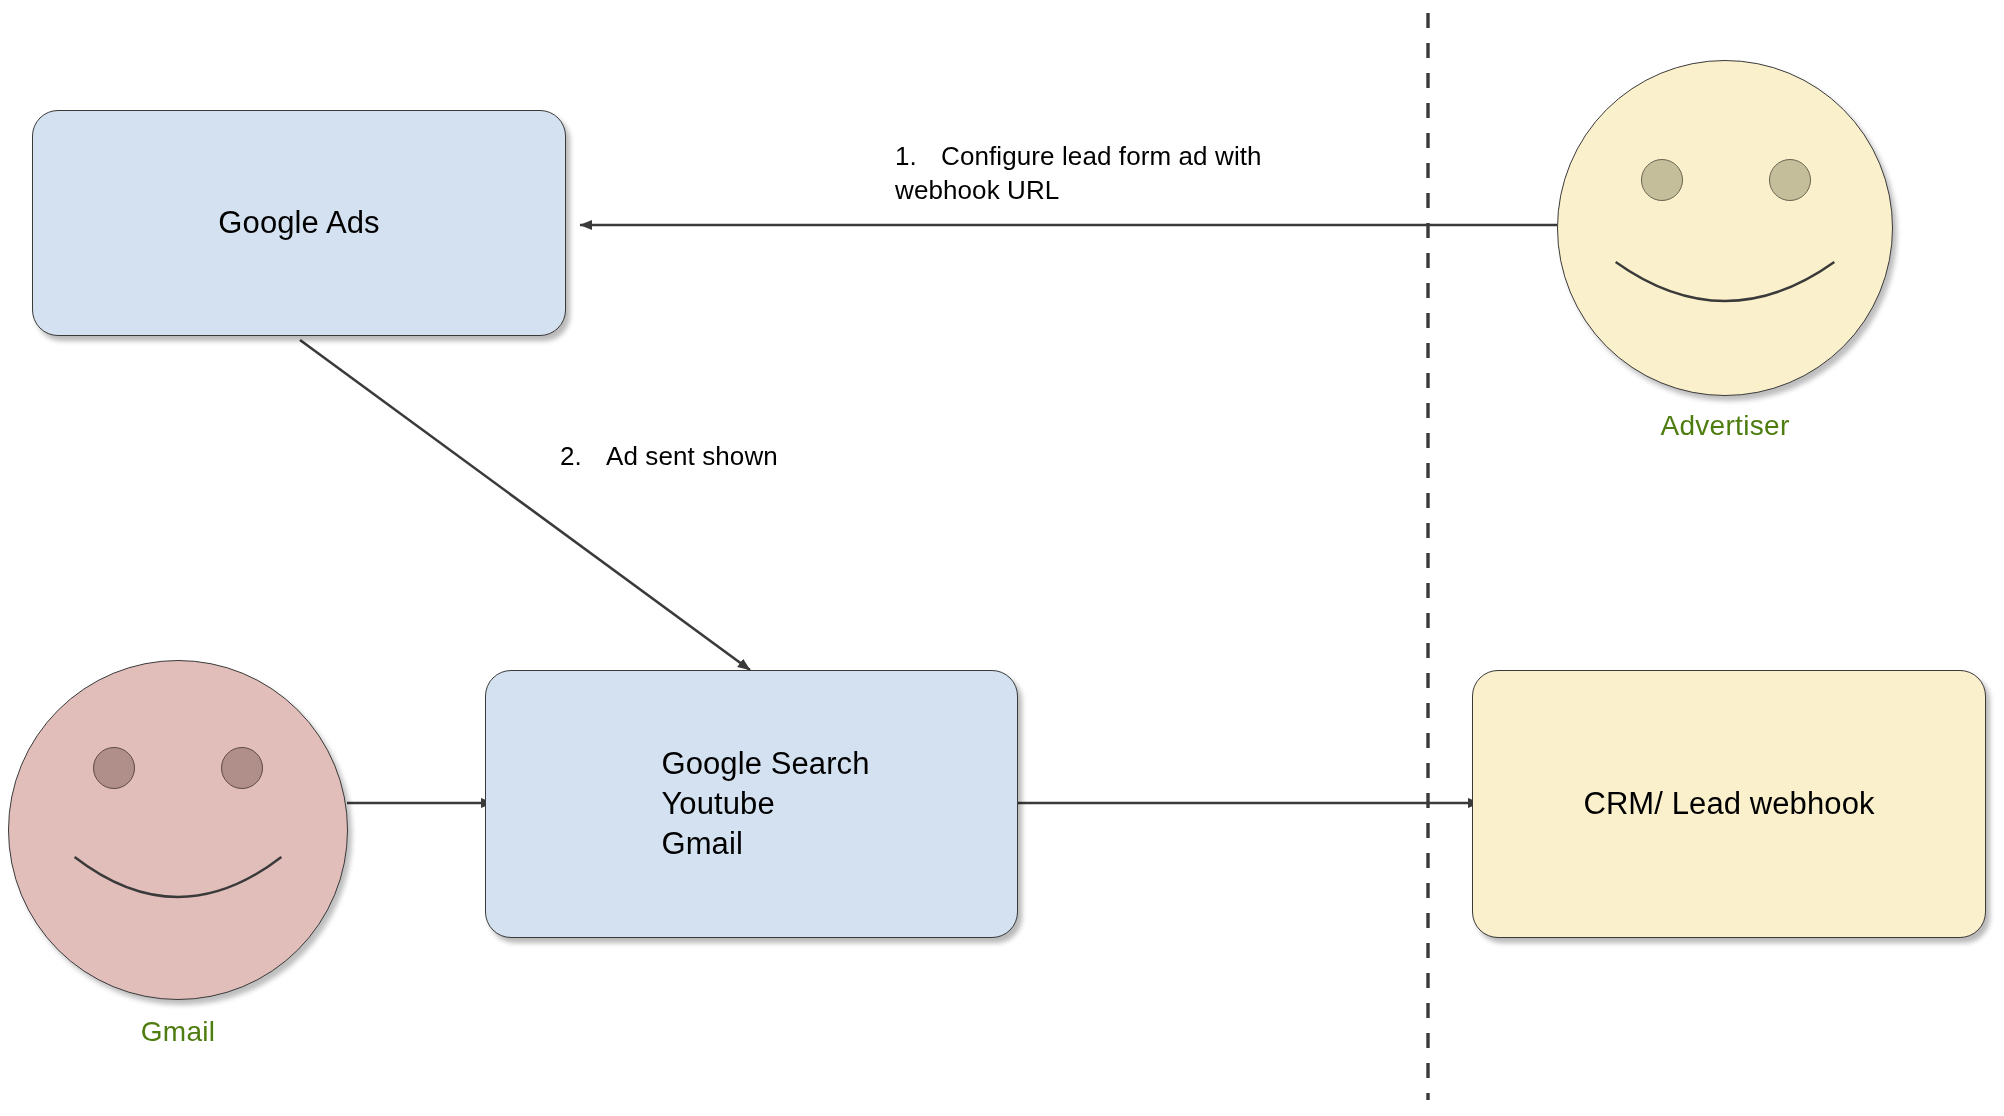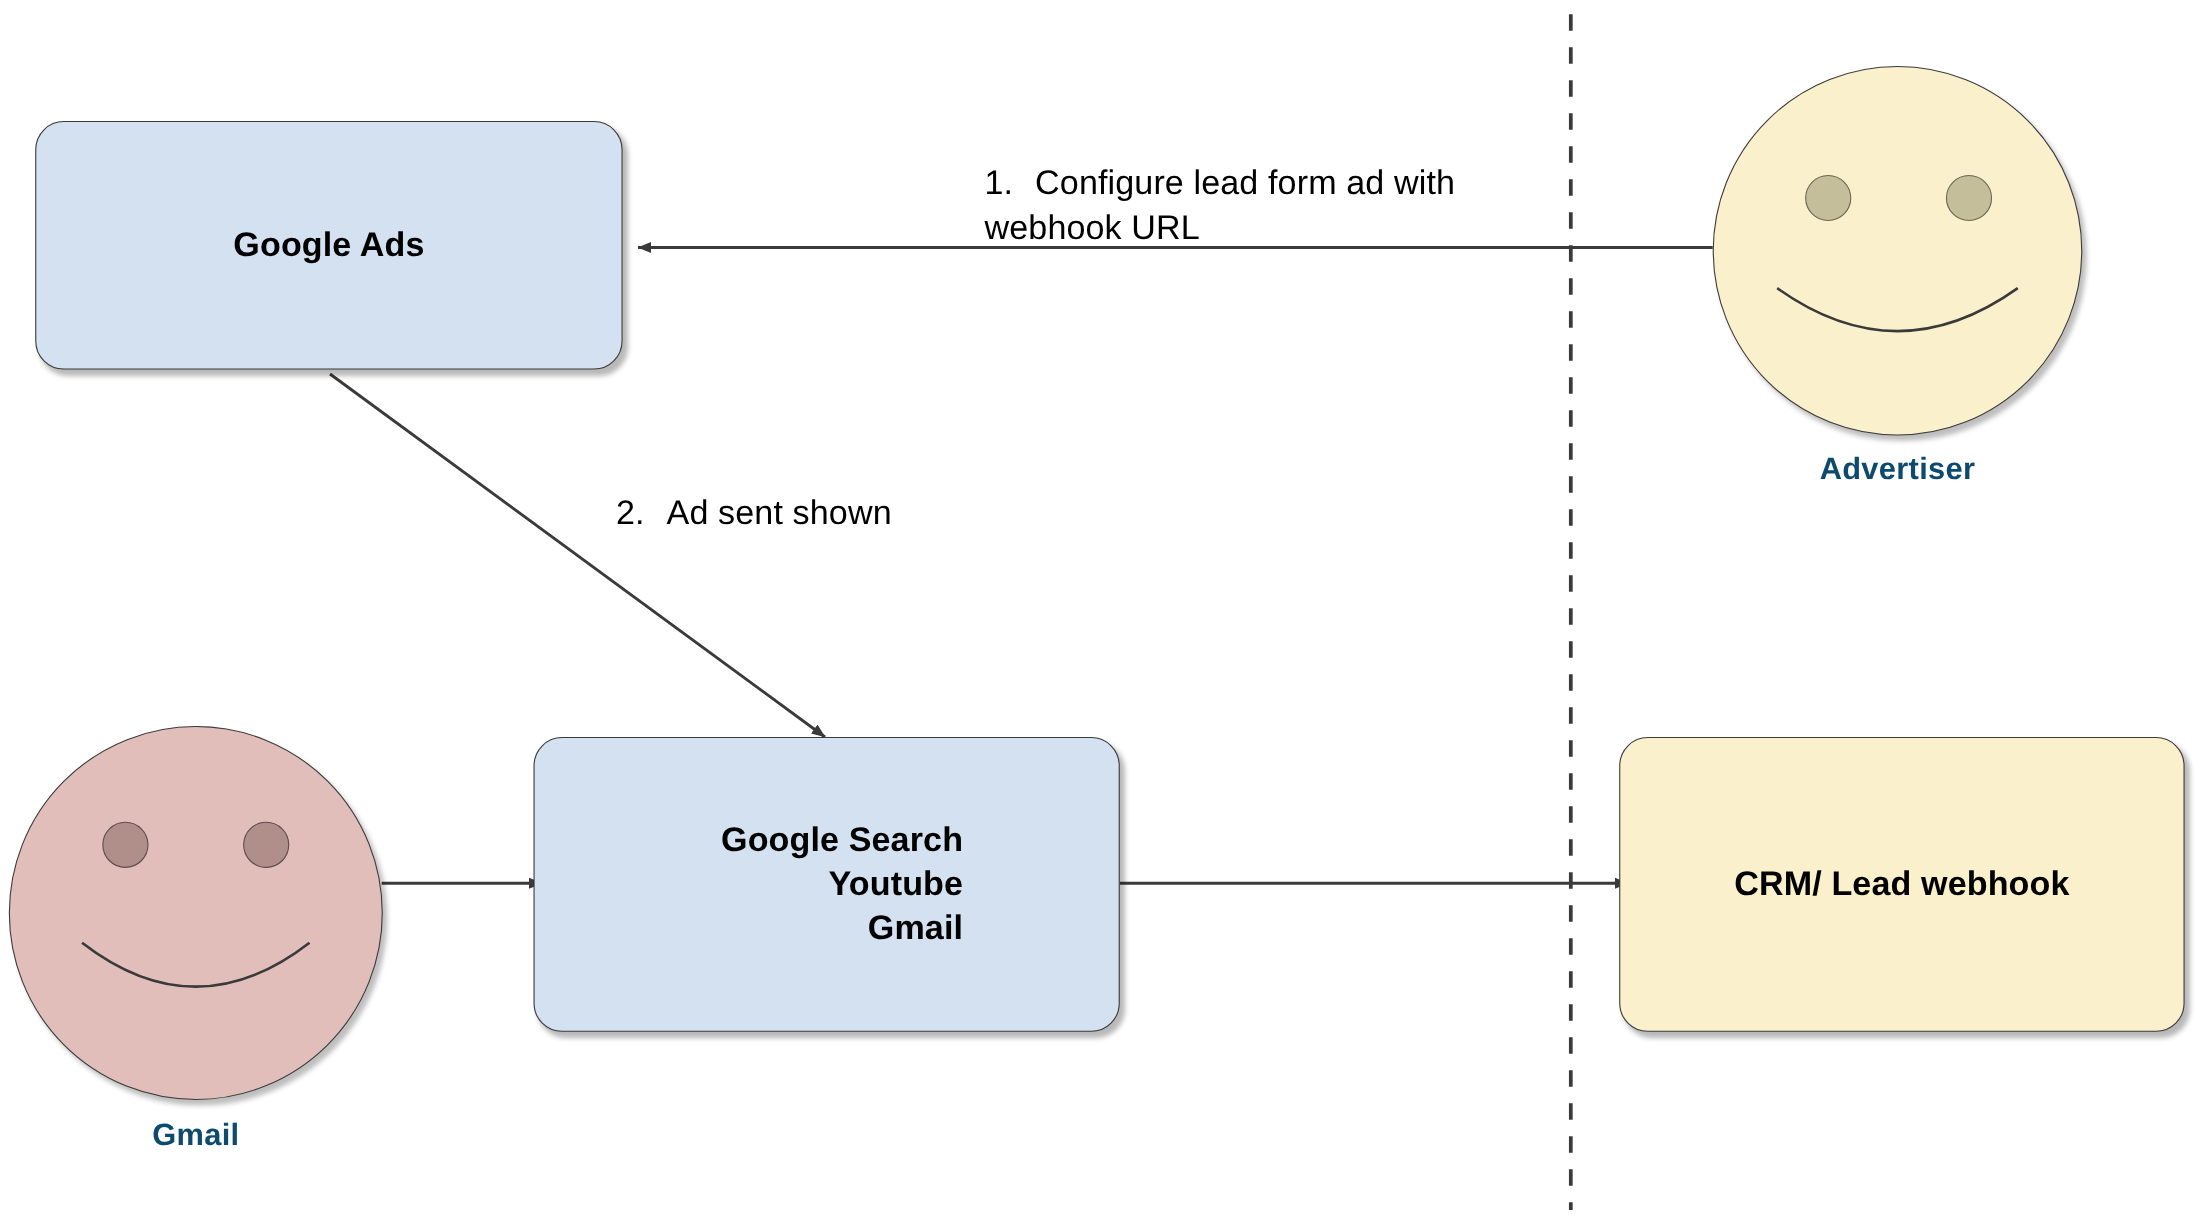--- a/index.html
+++ b/index.html
@@ -32,24 +32,23 @@
 
   
   .node-box {
     position: absolute;
     box-sizing: border-box;
     border: 1.6px solid #3a3a3a;
     border-radius: 26px;
     display: flex;
     align-items: center;
     justify-content: center;
-    text-align: right;
+    text-align: left;
     box-shadow: 4px 5px 5px rgba(0,0,0,0.28);
     z-index: 3;
-    font-weight: bold;
   }
   .node-box .node-label {
     font-size: 31px;
     line-height: 1.28;
     letter-spacing: 0.1px;
     color: #000;
     white-space: pre-line;
   }
 
   #box-google-ads {
@@ -89,23 +88,23 @@
     position: absolute;
     left: 0;
     width: 100%;
   }
   .actor .actor-name {
     position: absolute;
     left: 0;
     width: 100%;
     text-align: center;
     font-size: 28px;
-    font-weight: bold;
+    font-weight: normal;
     letter-spacing: 0.3px;
-    color: #0c4a6e;
+    color: #4d7c0f;
   }
 
   
   #actor-advertiser { left: 1557px; top: 60px; width: 336px; }
   #actor-advertiser .face { height: 336px; background: #FBF0CC; }
   #actor-advertiser .eye  { width: 42px; height: 42px; top: 98px; background: #C4BE9B; border-color: #6b6653; }
   #actor-advertiser .eye.left  { left: 83px; }
   #actor-advertiser .eye.right { left: 211px; }
   #actor-advertiser .mouth { top: 195px; height: 70px; }
   #actor-advertiser .actor-name { top: 350px; }
@@ -115,21 +114,21 @@
   #actor-user .face { height: 340px; background: #E1BEBA; }
   #actor-user .eye  { width: 42px; height: 42px; top: 86px; background: #B08E8A; border-color: #5f4b49; }
   #actor-user .eye.left  { left: 84px; }
   #actor-user .eye.right { left: 212px; }
   #actor-user .mouth { top: 190px; height: 72px; }
   #actor-user .actor-name { top: 356px; }
 
   
   .step-caption {
     position: absolute;
-    font-size: 31px;
+    font-size: 26px;
     line-height: 1.33;
     letter-spacing: 0.1px;
     color: #000;
     white-space: pre-line;
     z-index: 4;
   }
   .step-caption .step-num {
     display: inline-block;
     width: 46px;
   }

